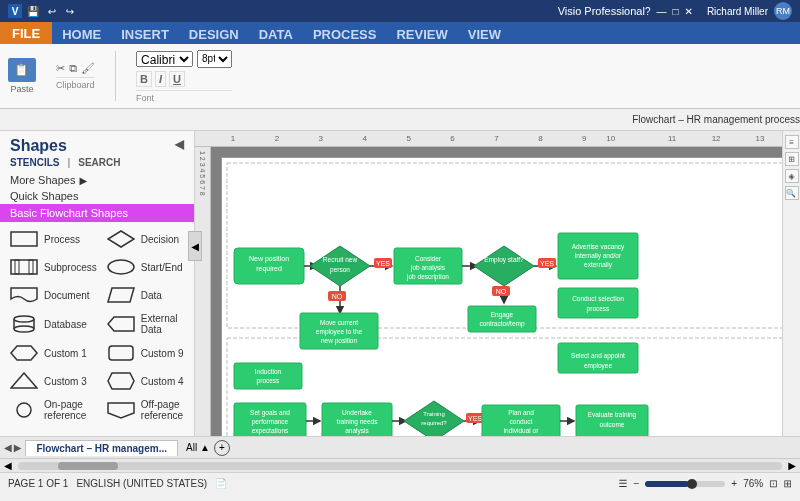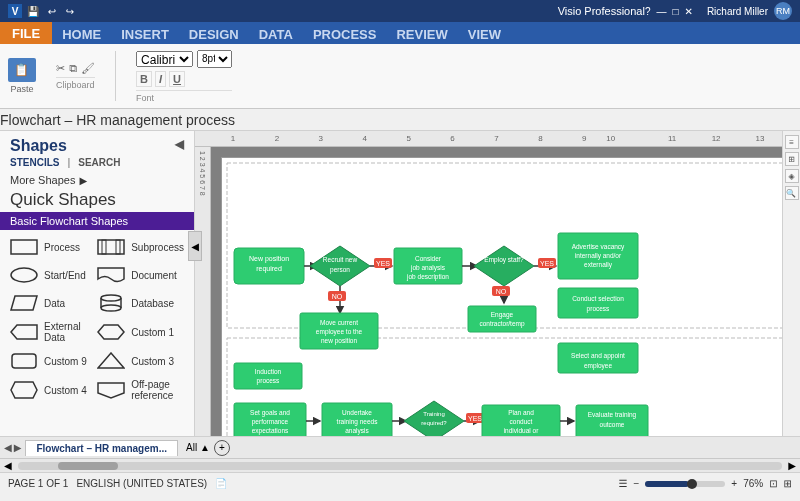--- a/index.html
+++ b/index.html
@@ -63,22 +63,22 @@
       gap: 20px;
     }
 
     
     .page-title-bar {
       height: 22px;
       background: #f0f0f0;
       border-bottom: 1px solid #d0d0d0;
       display: flex;
       align-items: center;
-      justify-content: flex-start;
-      font-size: 14px;
+      justify-content: flex-end;
+      font-size: 10px;
       color: #333;
     }
 
     
     .main-area {
       display: flex;
       height: calc(501px - 22px - 22px - 65px - 22px - 22px);
     }
 
     
@@ -119,29 +119,29 @@
       color: #333;
       display: flex;
       align-items: center;
       gap: 4px;
       cursor: pointer;
     }
     .more-shapes-arrow { font-size: 10px; }
 
     .quick-shapes-label {
       padding: 2px 10px;
-      font-size: 17px;
+      font-size: 11px;
       color: #333;
       font-weight: 400;
     }
 
     .basic-flowchart-header {
       padding: 3px 10px;
       font-size: 11px;
-      background: #4c1d95;
+      background: #d946ef;
       color: white;
       cursor: pointer;
     }
 
     .shapes-grid {
       display: grid;
       grid-template-columns: 1fr 1fr;
       padding: 4px 6px;
       gap: 2px;
     }
@@ -407,20 +407,28 @@
 
         <div class="shape-item">
           <div class="shape-icon">
             <svg width="28" height="18">
                 <rect x="1" y="2" width="26" height="14" fill="none" stroke="#333" stroke-width="1.5"></rect>
               </svg>
           </div>
           <span>Process</span>
         </div>
 
+        <div class="shape-item">
+          <div class="shape-icon">
+            <svg width="28" height="18">
+                <polygon points="14,1 27,9 14,17 1,9" fill="none" stroke="#333" stroke-width="1.5"></polygon>
+              </svg>
+          </div>
+          <span>Decision</span>
+        </div>
 
         <div class="shape-item">
           <div class="shape-icon">
             <svg width="28" height="18">
               <rect x="1" y="2" width="26" height="14" fill="none" stroke="#333" stroke-width="1.5"></rect>
               <rect x="5" y="2" width="4" height="14" fill="none" stroke="#333" stroke-width="1"></rect>
               <rect x="19" y="2" width="4" height="14" fill="none" stroke="#333" stroke-width="1"></rect>
             </svg>
           </div>
           <span>Subprocess</span>
@@ -504,20 +512,28 @@
 
         <div class="shape-item">
           <div class="shape-icon">
             <svg width="28" height="18">
               <polygon points="5,1 23,1 27,9 23,17 5,17 1,9" fill="none" stroke="#333" stroke-width="1.5"></polygon>
             </svg>
           </div>
           <span>Custom 4</span>
         </div>
 
+        <div class="shape-item">
+          <div class="shape-icon">
+            <svg width="28" height="18">
+              <circle cx="14" cy="9" r="7" fill="none" stroke="#333" stroke-width="1.5"></circle>
+            </svg>
+          </div>
+          <span>On-page reference</span>
+        </div>
 
         <div class="shape-item">
           <div class="shape-icon">
             <svg width="28" height="18">
               <polygon points="1,2 27,2 27,12 14,17 1,12" fill="none" stroke="#333" stroke-width="1.5"></polygon>
             </svg>
           </div>
           <span>Off-page reference</span>
         </div>
       </div>

